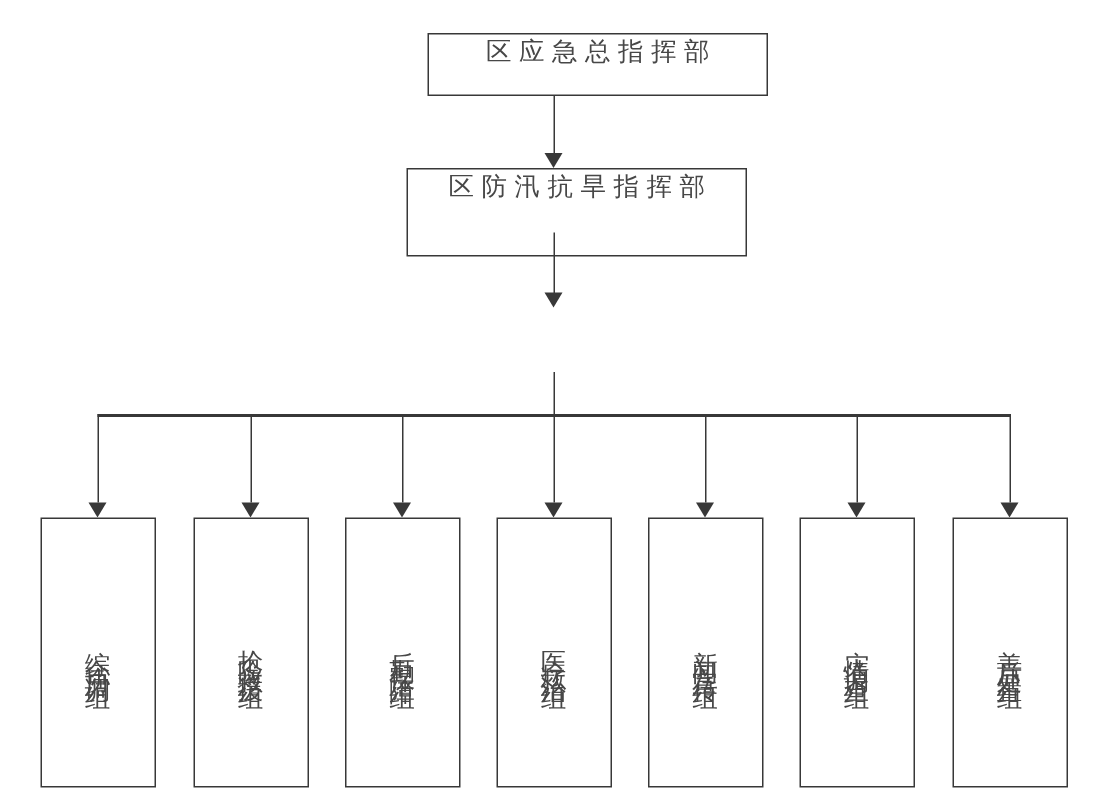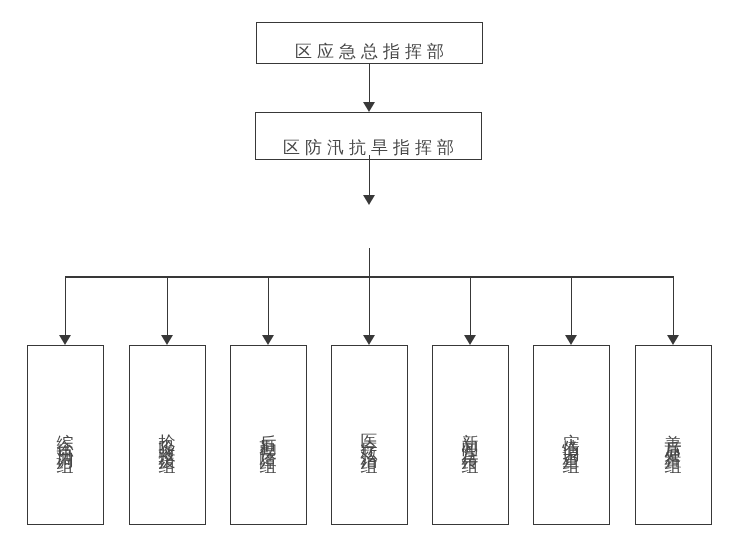--- a/index.html
+++ b/index.html
@@ -13,26 +13,27 @@
     width:740px;height:537px;
     background:var(--bg);
     font-family:"Liberation Serif","DejaVu Serif",serif;
     color:var(--text);
     overflow:hidden;
   }
   .hbox{
     position:absolute;
     border:1.5px solid var(--line);
     background:var(--bg);
-    display:flex;align-items:flex-end;justify-content:center;
+    display:flex;align-items:flex-start;justify-content:center;
     box-sizing:border-box;
     font-size:17px;
     letter-spacing:5px;
     text-indent:5px; 
     white-space:nowrap;
+    margin-left:29px;
   }
   .vbox{
     position:absolute;
     border:1.5px solid var(--line);
     background:var(--bg);
     display:flex;align-items:center;justify-content:center;
     box-sizing:border-box;
     font-size:17px;
   }
   .vbox .vtext{
@@ -58,21 +59,21 @@
 
 <div class="canvas">
 
   <div class="hbox" style="left:256px;top:22px;width:227px;height:42px">
     <span>区应急总指挥部</span>
   </div>
 
   <div class="vline" style="left:368.5px;top:64px;height:39px"></div>
   <div class="arrow-down" style="left:363px;top:102px"></div>
 
-  <div class="hbox" style="left:255px;top:112px;width:227px;height:48px">
+  <div class="hbox" style="left:242px;top:112px;width:227px;height:59px">
     <span>区防汛抗旱指挥部</span>
   </div>
 
   <div class="vline" style="left:368.5px;top:155px;height:41px"></div>
   <div class="arrow-down" style="left:363px;top:195px"></div>
 
 
   <div class="vline" style="left:368.5px;top:248px;height:28px"></div>
 
   <div class="hline" style="left:65px;top:276px;width:609px"></div>

